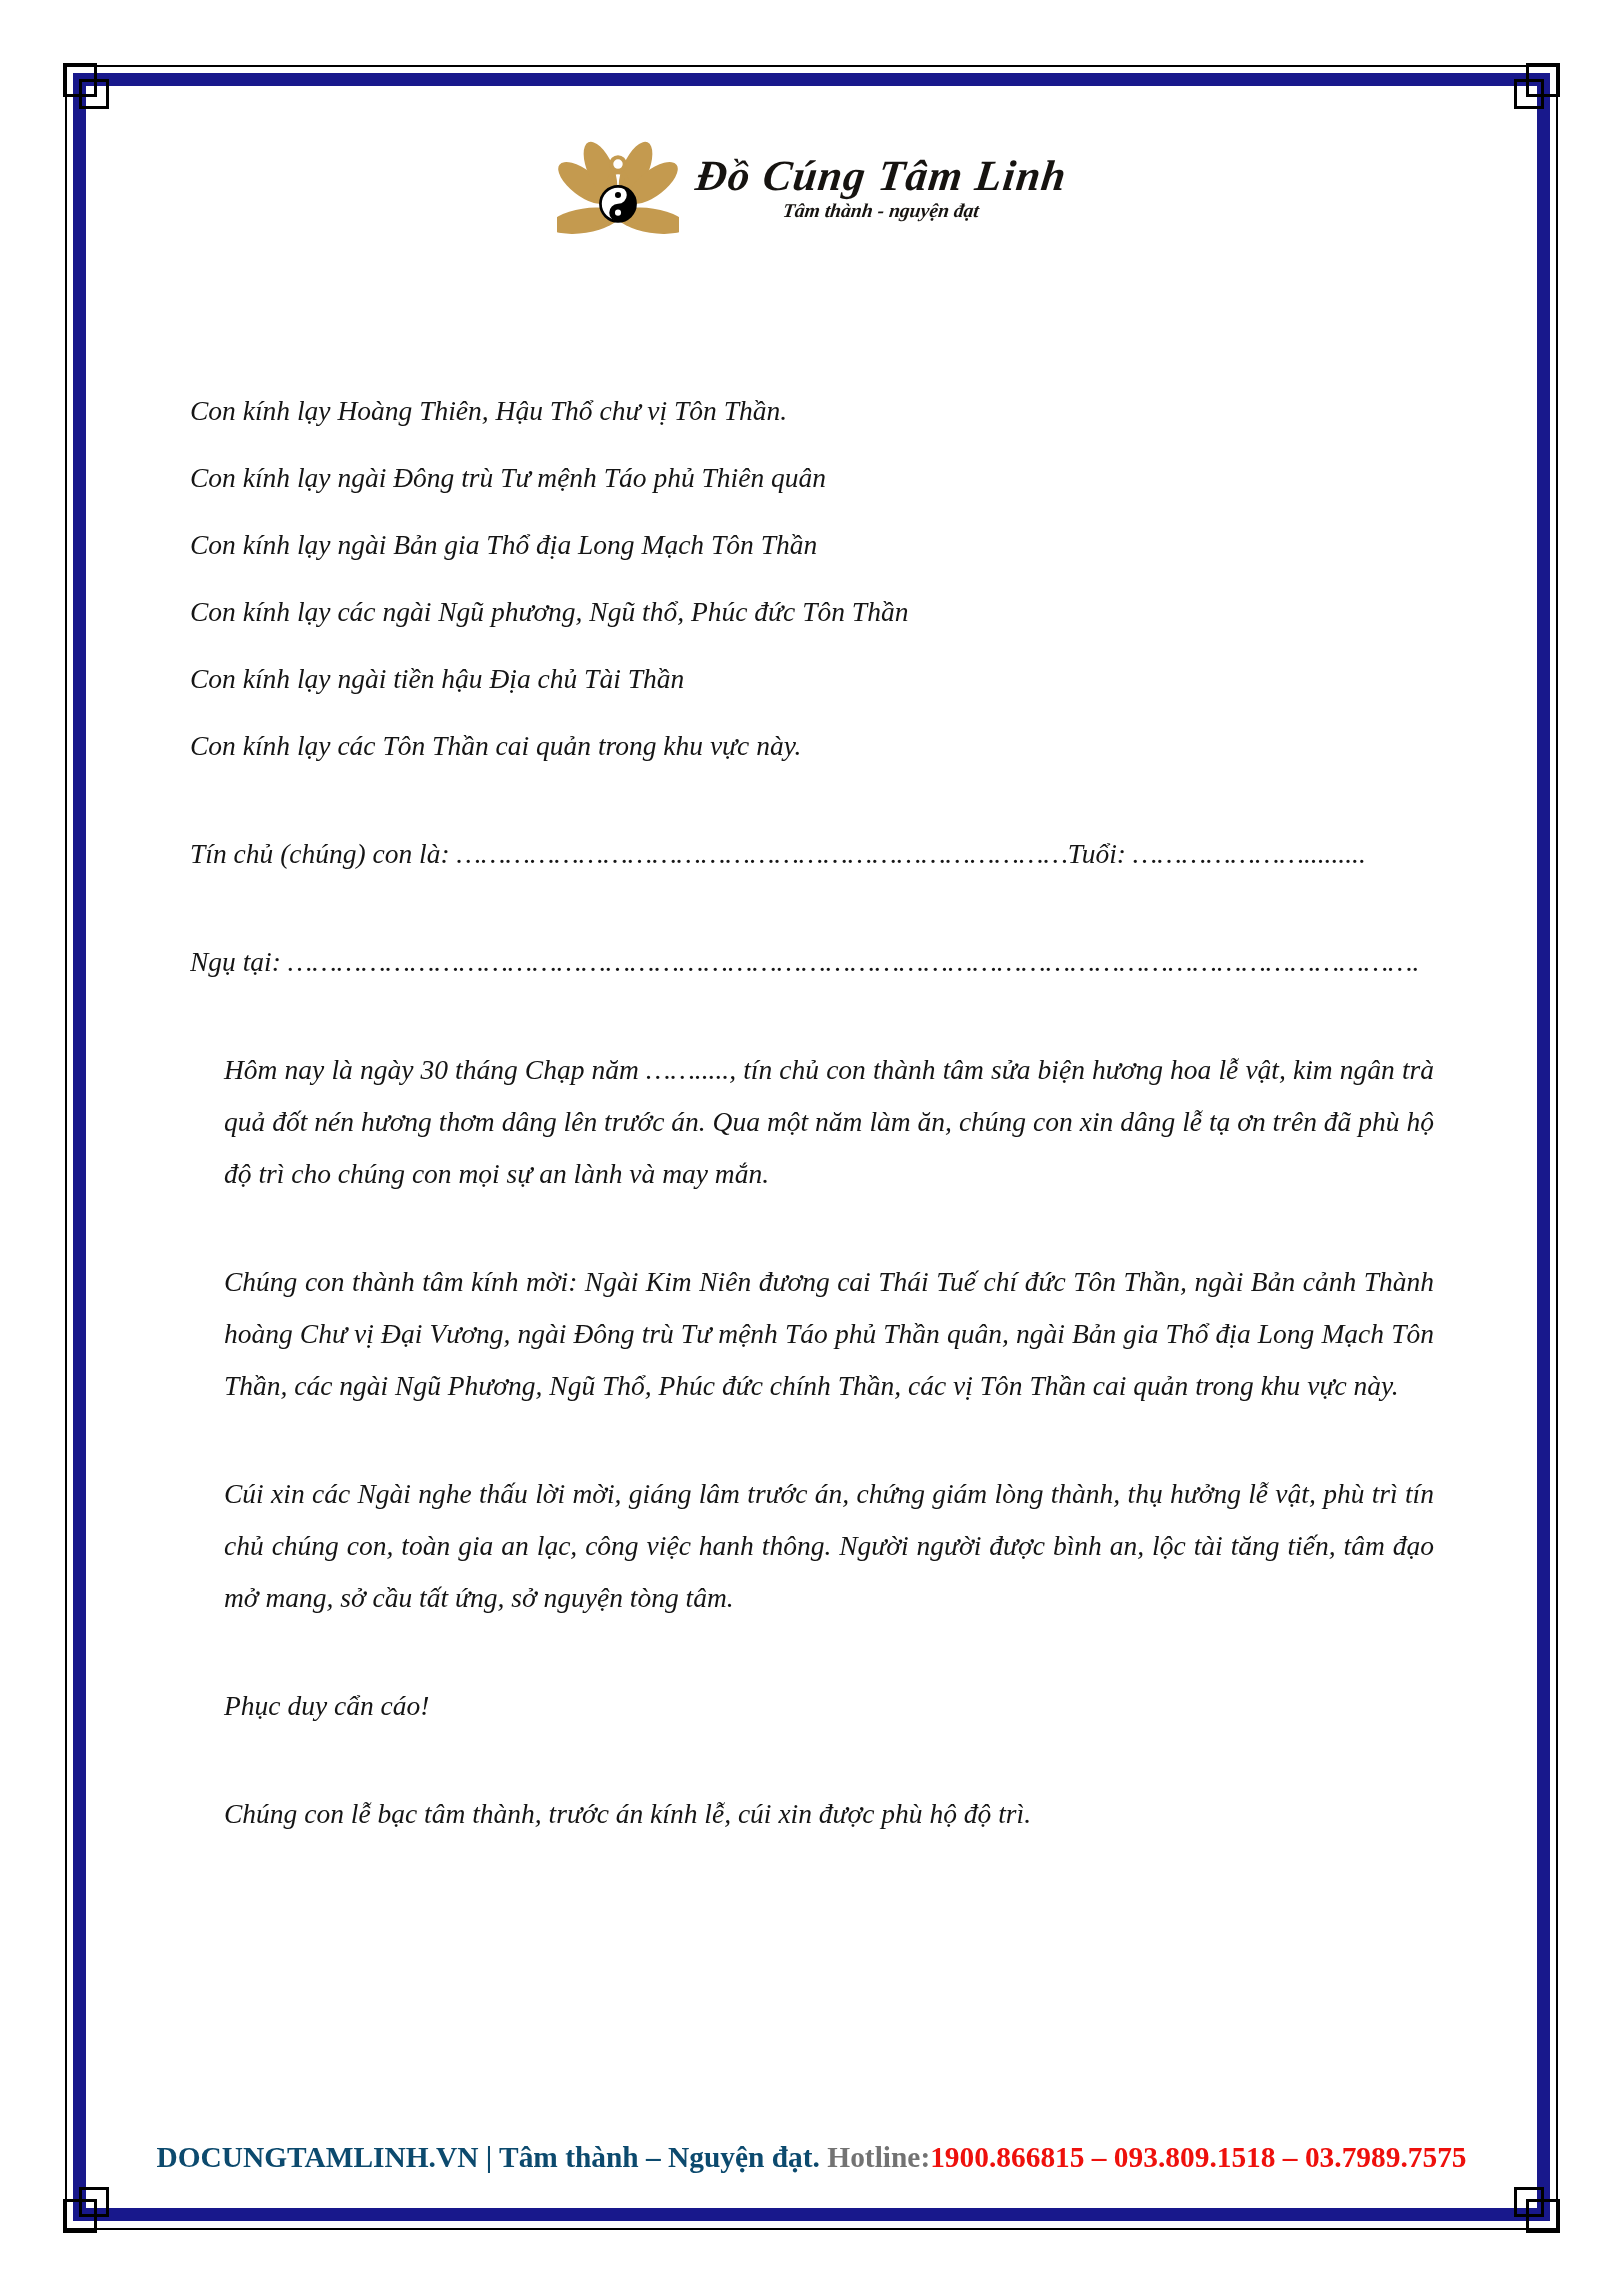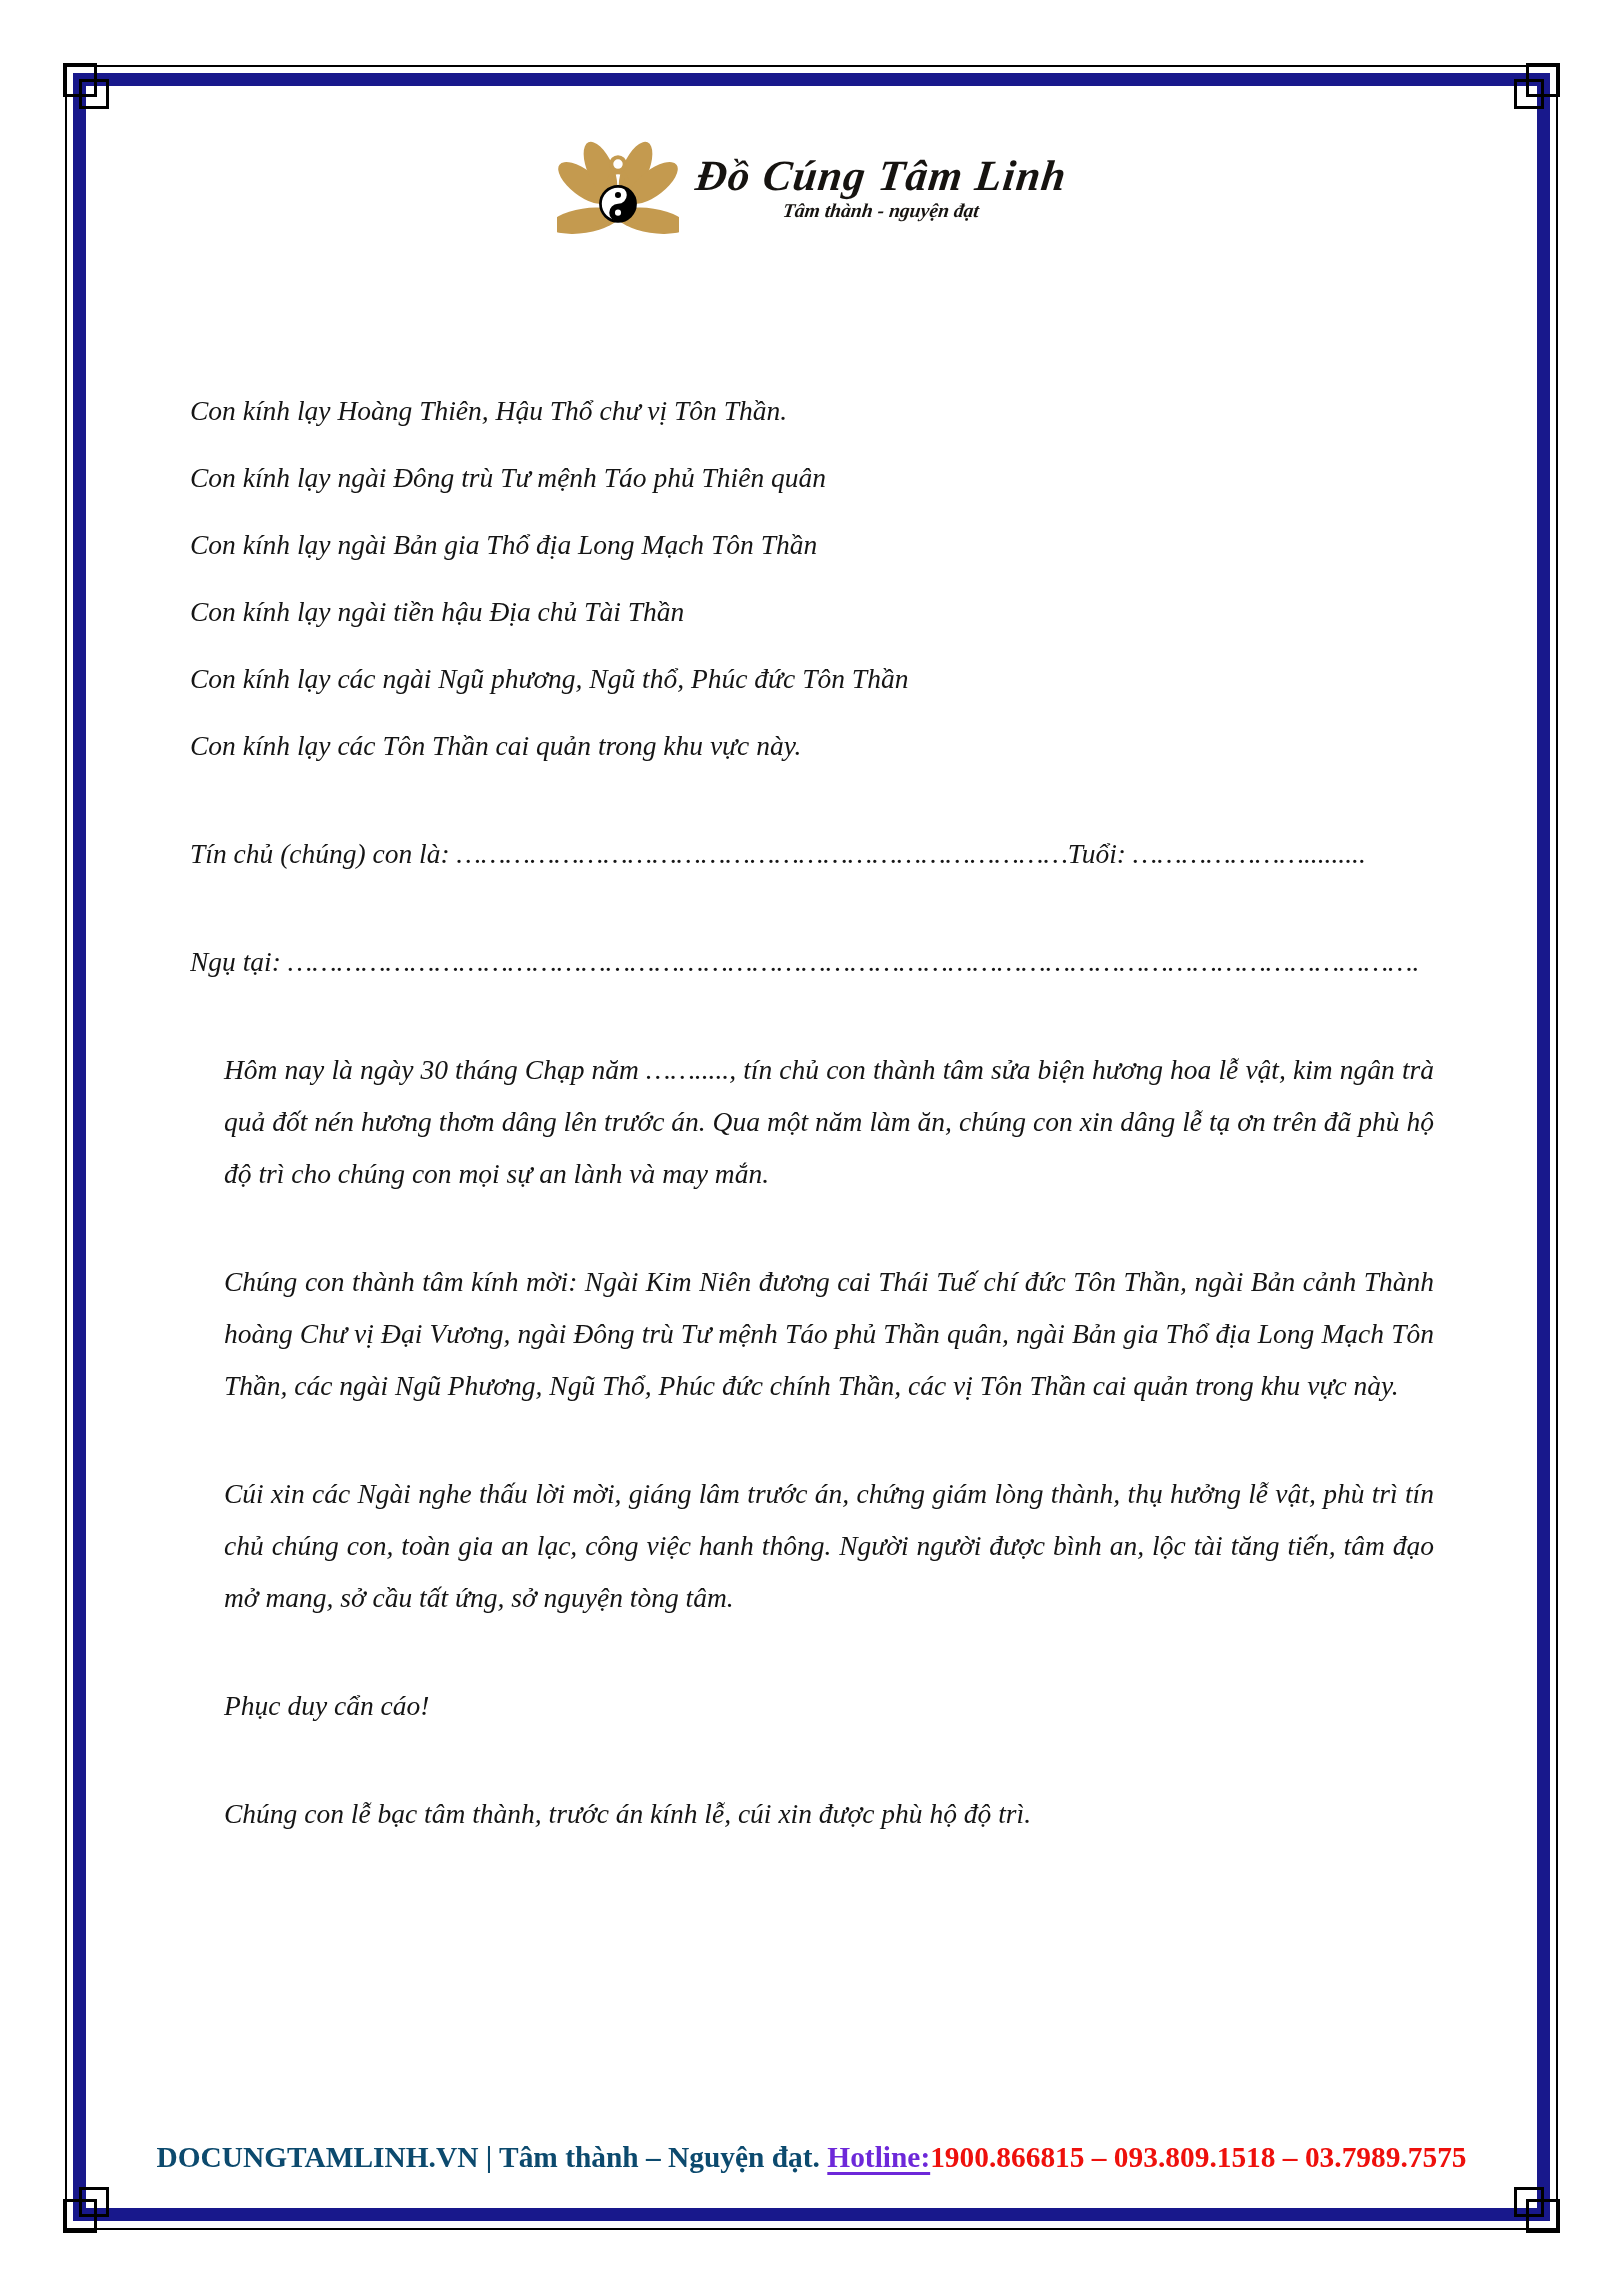--- a/index.html
+++ b/index.html
@@ -65,21 +65,21 @@
   p.form-line{margin-top:56px;white-space:nowrap;overflow:hidden;}
   p.body-para{margin-top:56px;text-align:justify;margin-left:34px;}
 
   
   .footer{
     position:absolute;left:0;right:0;top:2141px;
     text-align:center;font-weight:bold;font-size:29.4px;white-space:nowrap;
   }
   .f-blue{color:#0c4a6e;}
   .f-red{color:#EE100C;}
-  .f-hotline{color:#6d28d9;text-decoration:underline;text-decoration-thickness:3.3px;text-underline-offset:5.2px;}
+  .f-hotline{color:#737373;text-decoration-thickness:3.3px;text-underline-offset:5.2px;}
 </style>
 </head>
 <body>
 
 <div class="page">
 
   <div class="frame-black"></div>
   <div class="frame-blue"></div>
   <div class="corner-sq tl-a"></div>
   <div class="corner-sq tl-b"></div>
@@ -113,22 +113,22 @@
       <div class="brand-script">Đồ Cúng Tâm Linh</div>
       <div class="brand-tagline">Tâm thành - nguyện đạt</div>
     </div>
   </header>
 
 
   <main class="content">
     <p class="salutation">Con kính lạy Hoàng Thiên, Hậu Thổ chư vị Tôn Thần.</p>
     <p class="salutation">Con kính lạy ngài Đông trù Tư mệnh Táo phủ Thiên quân</p>
     <p class="salutation">Con kính lạy ngài Bản gia Thổ địa Long Mạch Tôn Thần</p>
+    <p class="salutation">Con kính lạy các ngài Ngũ phương, Ngũ thổ, Phúc đức Tôn Thần</p>
     <p class="salutation">Con kính lạy ngài tiền hậu Địa chủ Tài Thần</p>
-    <p class="salutation">Con kính lạy các ngài Ngũ phương, Ngũ thổ, Phúc đức Tôn Thần</p>
     <p class="salutation">Con kính lạy các Tôn Thần cai quản trong khu vực này.</p>
 
     <p class="form-line"><span>Tín chủ (chúng) con là:</span> <span>…………………………………………………………………</span><span>Tuổi:</span> <span>………………….........</span></p>
 
     <p class="form-line"><span>Ngụ tại:</span> <span>………………………………………………………………………………………………………………………….</span></p>
 
     <p class="body-para">Hôm nay là ngày 30 tháng Chạp năm ……....., tín chủ con thành tâm sửa biện hương hoa lễ vật, kim ngân trà quả đốt nén hương thơm dâng lên trước án. Qua một năm làm ăn, chúng con xin dâng lễ tạ ơn trên đã phù hộ độ trì cho chúng con mọi sự an lành và may mắn.</p>
     <p class="body-para">Chúng con thành tâm kính mời: Ngài Kim Niên đương cai Thái Tuế chí đức Tôn Thần, ngài Bản cảnh Thành hoàng Chư vị Đại Vương, ngài Đông trù Tư mệnh Táo phủ Thần quân, ngài Bản gia Thổ địa Long Mạch Tôn Thần, các ngài Ngũ Phương, Ngũ Thổ, Phúc đức chính Thần, các vị Tôn Thần cai quản trong khu vực này.</p>
     <p class="body-para">Cúi xin các Ngài nghe thấu lời mời, giáng lâm trước án, chứng giám lòng thành, thụ hưởng lễ vật, phù trì tín chủ chúng con, toàn gia an lạc, công việc hanh thông. Người người được bình an, lộc tài tăng tiến, tâm đạo mở mang, sở cầu tất ứng, sở nguyện tòng tâm.</p>
     <p class="body-para">Phục duy cẩn cáo!</p>

